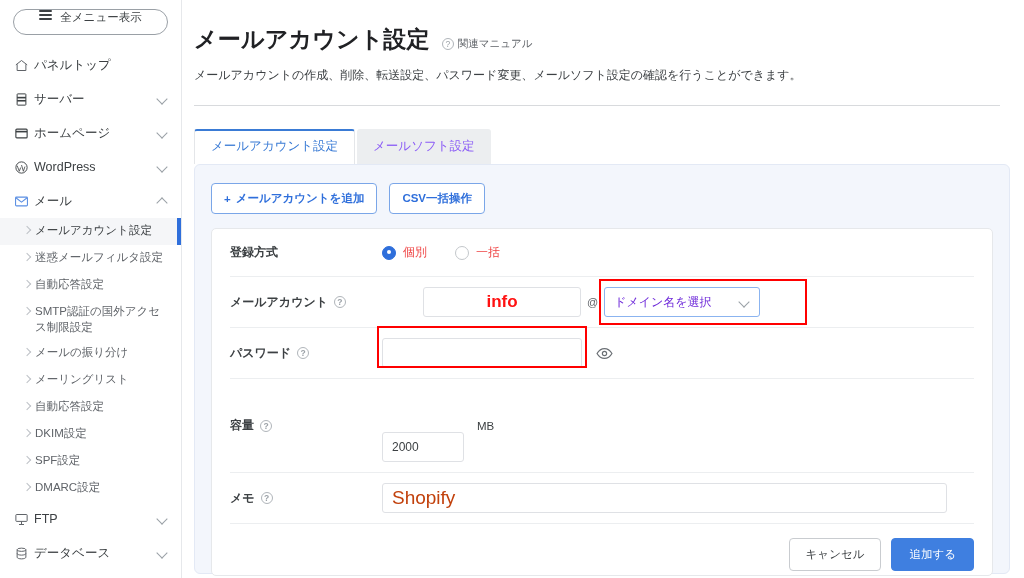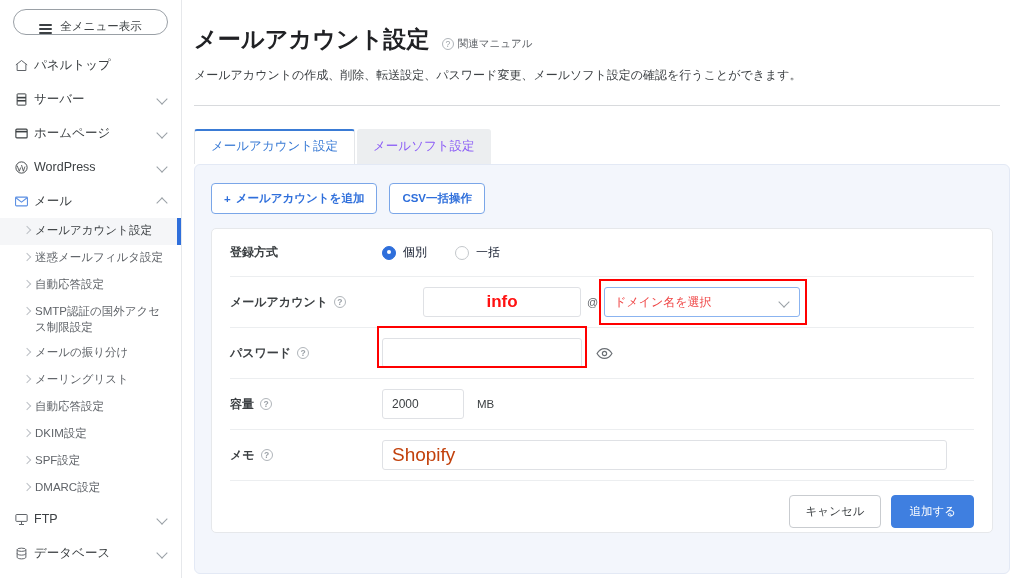--- a/index.html
+++ b/index.html
@@ -20,21 +20,21 @@
     flex: 0 0 182px;
     position: relative;
     overflow: hidden;
   }
   .menu-toggle {
     margin: 9px auto 13px auto;
     width: 155px; height: 26px;
     border: 1px solid #9aa0a6;
     border-radius: 13px;
     background: #fff;
-    display: flex; align-items: flex-end; justify-content: center;
+    display: flex; align-items: flex-start; justify-content: center;
     gap: 8px;
     font-size: 11.5px; color: #3c4043;
     cursor: pointer;
   }
   .burger { display: inline-flex; flex-direction: column; gap: 2.5px; }
   .burger i { display: block; width: 13px; height: 1.6px; background: #3c4043; border-radius: 1px; }
 
   .nav { margin-top: 10px; }
   .nav-item {
     display: flex; align-items: center;
@@ -143,42 +143,42 @@
     border-bottom: 1px solid #eceef0;
   }
   .frow:last-child { border-bottom: none; }
   .flabel {
     flex: 0 0 152px; display: flex; align-items: center; gap: 6px;
     font-size: 12px; font-weight: 700; color: #3c4043;
   }
   .fbody { flex: 1; display: flex; align-items: center; }
 
   .radio-wrap { display: flex; align-items: center; gap: 28px; }
-  .radio { display: inline-flex; align-items: center; gap: 7px; font-size: 12px; color: #0f172a; cursor: pointer; }
+  .radio { display: inline-flex; align-items: center; gap: 7px; font-size: 12px; color: #ef4444; cursor: pointer; }
   .rdot { width: 14px; height: 14px; border-radius: 50%; border: 1.5px solid #c3c7cb; background: #fff; display: inline-block; position: relative; }
   .rdot.on { border-color: #2f6fdb; background: #2f6fdb; }
   .rdot.on::after { content: ""; position: absolute; left: 3.5px; top: 3.5px; width: 4px; height: 4px; border-radius: 50%; background: #fff; }
 
   .inp {
     border: 1px solid #dfe1e5; border-radius: 3px; background: #fff;
     height: 30px; font-size: 12px; color: #3c4043;
     padding: 0 9px;
   }
   .inp.acct { width: 158px; text-align: center; font-weight: bold; }
   .inp.pw { width: 200px; }
-  .inp.cap { width: 82px; }
+  .inp.cap { width: 82px; margin-top: 43px; }
   .inp.memo { width: 565px; }
   .at { margin: 0 6px; font-size: 11px; color: #5f6368; }
 
   .sel-wrap { position: relative; }
   .sel {
-    width: 196px; height: 30px;
+    width: 156px; height: 30px;
     border: 1.5px solid #8bb4f0; border-radius: 3px; background: #fff;
     display: flex; align-items: center; padding: 0 9px;
-    font-size: 12px; color: #ef4444; cursor: pointer;
+    font-size: 12px; color: #6d28d9; cursor: pointer;
   }
   .sel .caret { margin-left: auto; position: relative; width: 10px; height: 10px; }
   .sel .caret::before {
     content: ""; position: absolute; left: 0; top: 1px;
     width: 7px; height: 7px;
     border-right: 1.4px solid #9aa0a6; border-bottom: 1.4px solid #9aa0a6;
     transform: rotate(45deg);
   }
 
   

